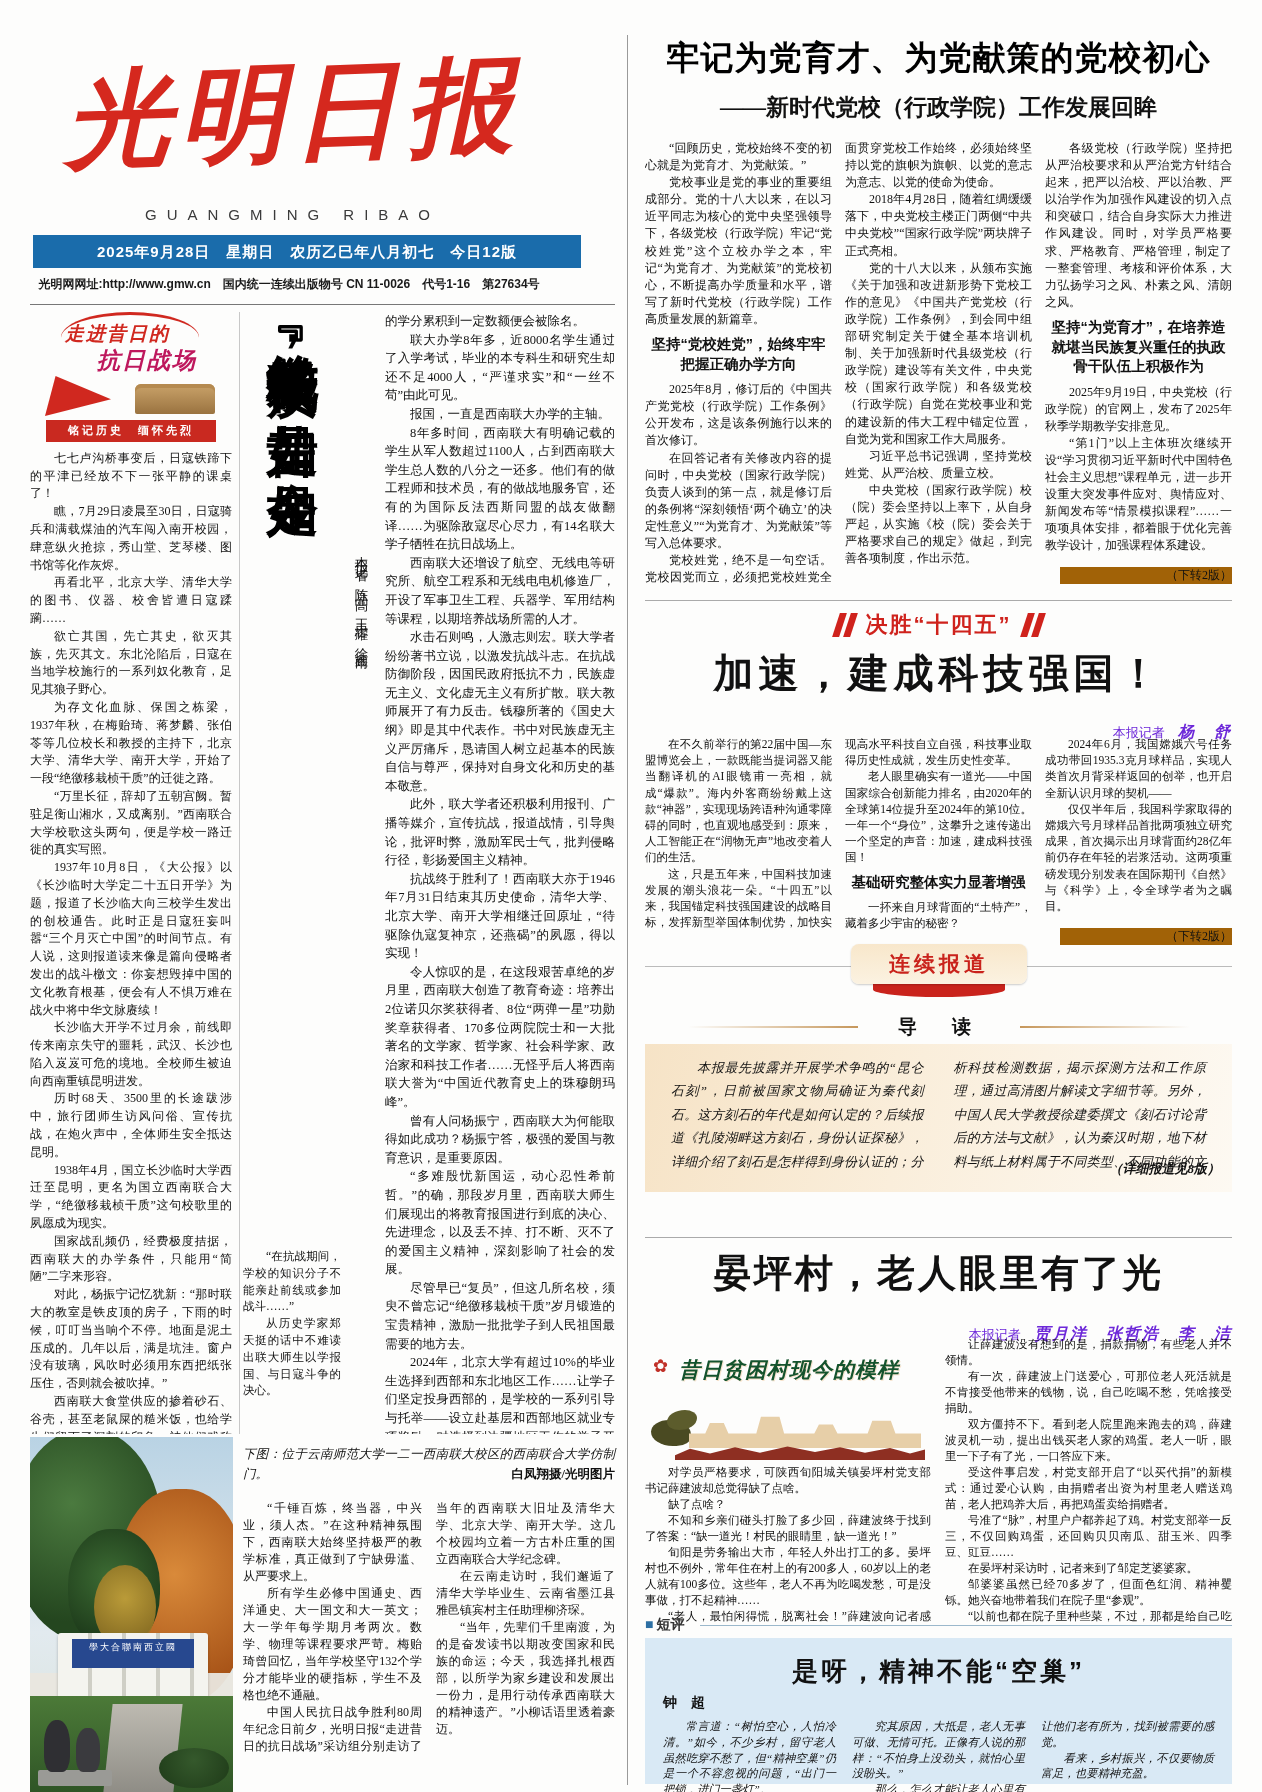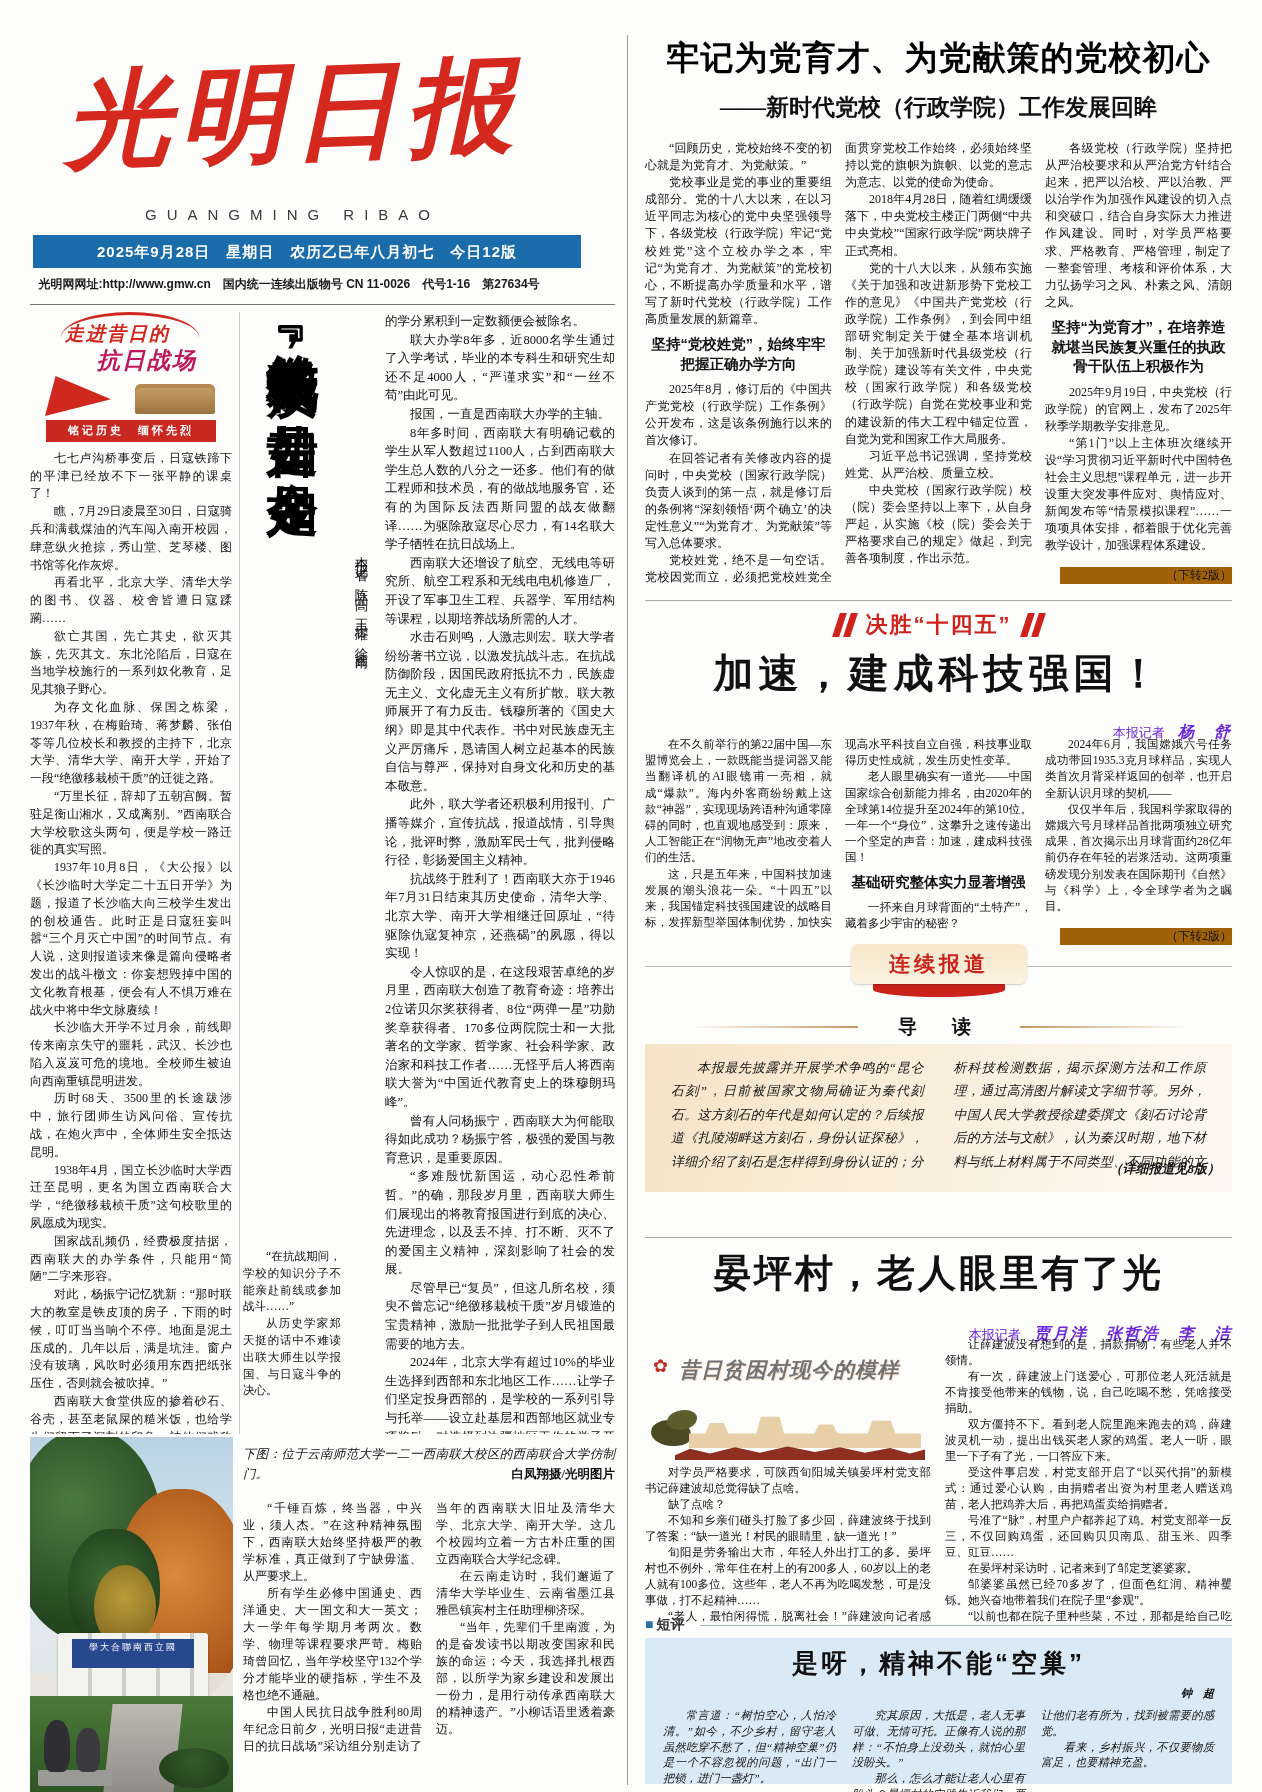--- a/index.html
+++ b/index.html
@@ -111,38 +111,38 @@
   .ddnote{left:1030px;top:1160px;width:190px;text-align:right;font-size:13px;font-weight:700;font-style:italic;}
 
   
   .a3head{left:645px;top:1248px;width:587px;text-align:center;font-weight:900;font-size:38px;letter-spacing:3px;}
   .a3byline{left:645px;top:1306px;width:587px;}
   .a3body{left:645px;top:1336px;width:587px;height:286px;display:flex;gap:14px;overflow:hidden;
     font-size:11.5px;line-height:16px;}
   .a3l{width:286px;}
   .a3r{width:287px;}
   .banner{position:relative;width:286px;height:124px;margin-bottom:4px;}
-  .bn-title{position:absolute;top:26px;left:34px;width:240px;color:#737373;font-weight:900;font-style:italic;
+  .bn-title{position:absolute;top:26px;left:34px;width:240px;color:#14532d;font-weight:900;font-style:italic;
     font-size:21px;letter-spacing:1px;font-family:"Liberation Sans",sans-serif;
     text-shadow:1px 1px 0 #f6e3cd,-1px -1px 0 #fff;}
   .bn-flower{position:absolute;top:22px;left:8px;color:#c03028;font-size:18px;}
   .bn-leaf1{position:absolute;bottom:14px;left:6px;width:40px;height:26px;background:#4a4a22;border-radius:50% 60% 40% 60%;}
   .bn-leaf2{position:absolute;bottom:30px;left:22px;width:30px;height:20px;background:#5c5c2c;border-radius:60% 40% 60% 40%;}
   .bn-town{position:absolute;bottom:12px;left:44px;width:232px;height:38px;background:#e7cfa8;
     clip-path:polygon(0 100%,0 62%,7% 62%,9% 34%,15% 34%,17% 62%,29% 62%,31% 18%,39% 18%,41% 62%,54% 62%,56% 38%,62% 38%,64% 62%,77% 62%,79% 28%,87% 28%,89% 62%,100% 62%,100% 100%);}
   .bn-wave{position:absolute;bottom:0;left:30px;width:250px;height:16px;background:#8e2f22;
     clip-path:polygon(0 70%,6% 30%,14% 60%,24% 20%,34% 55%,45% 15%,56% 50%,66% 20%,76% 55%,86% 25%,94% 60%,100% 35%,100% 100%,0 100%);}
 
   
   .cmlabel{left:645px;top:1616px;font-family:"Liberation Sans",sans-serif;font-size:14px;font-weight:700;color:#333;}
   .cmlabel .sq{color:#2d6fa3;margin-right:3px;}
   .cmline{left:700px;top:1625px;width:532px;height:1px;background:#9bb8cc;}
-  .cmbox{left:645px;top:1638px;width:587px;height:146px;box-sizing:border-box;background:#d9e9f5;padding:4px 18px;}
+  .cmbox{left:645px;top:1638px;width:587px;height:146px;box-sizing:border-box;background:#d9e9f5;padding:12px 18px;}
   .cmhead{text-align:center;font-family:"Liberation Sans",sans-serif;font-weight:900;font-size:26px;letter-spacing:3px;margin-top:4px;}
-  .cmauthor{text-align:right;font-size:11px;font-weight:700;font-style:italic;margin:5px 0 7px;}
+  .cmauthor{text-align:left;font-size:14px;font-weight:700;margin:5px 0 7px;}
   .cmcols{column-count:3;column-gap:16px;font-size:11.3px;font-style:italic;line-height:15.8px;}
 </style>
 </head>
 <body>
 
 <div class="page">
 
   <div class="abs mast-title">光明日报</div>
   <div class="abs mast-latin">GUANGMING RIBAO</div>
   <div class="abs datebar">2025年9月28日　星期日　农历乙巳年八月初七　今日12版</div>

